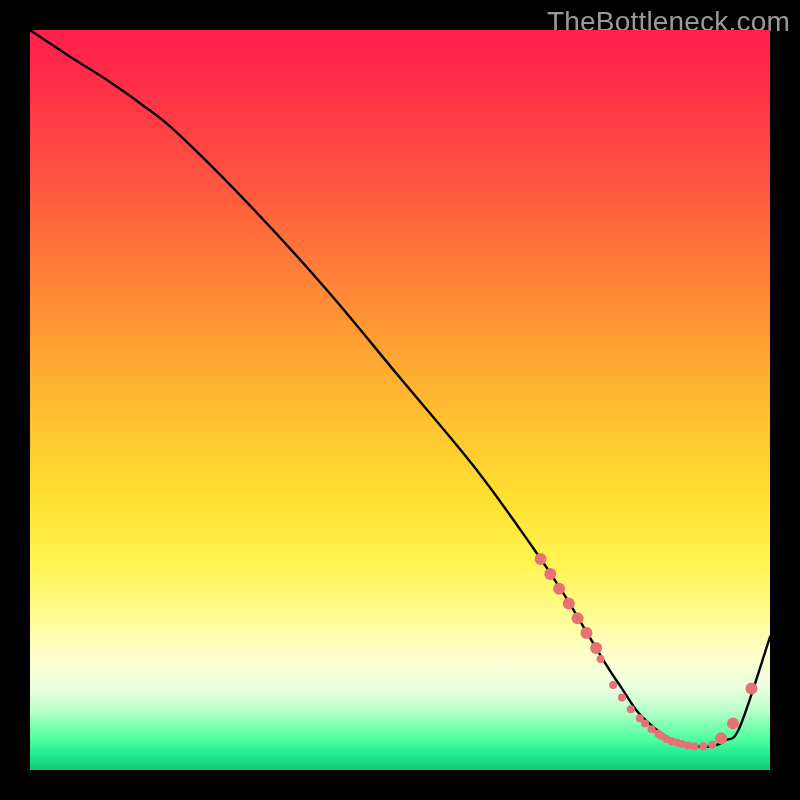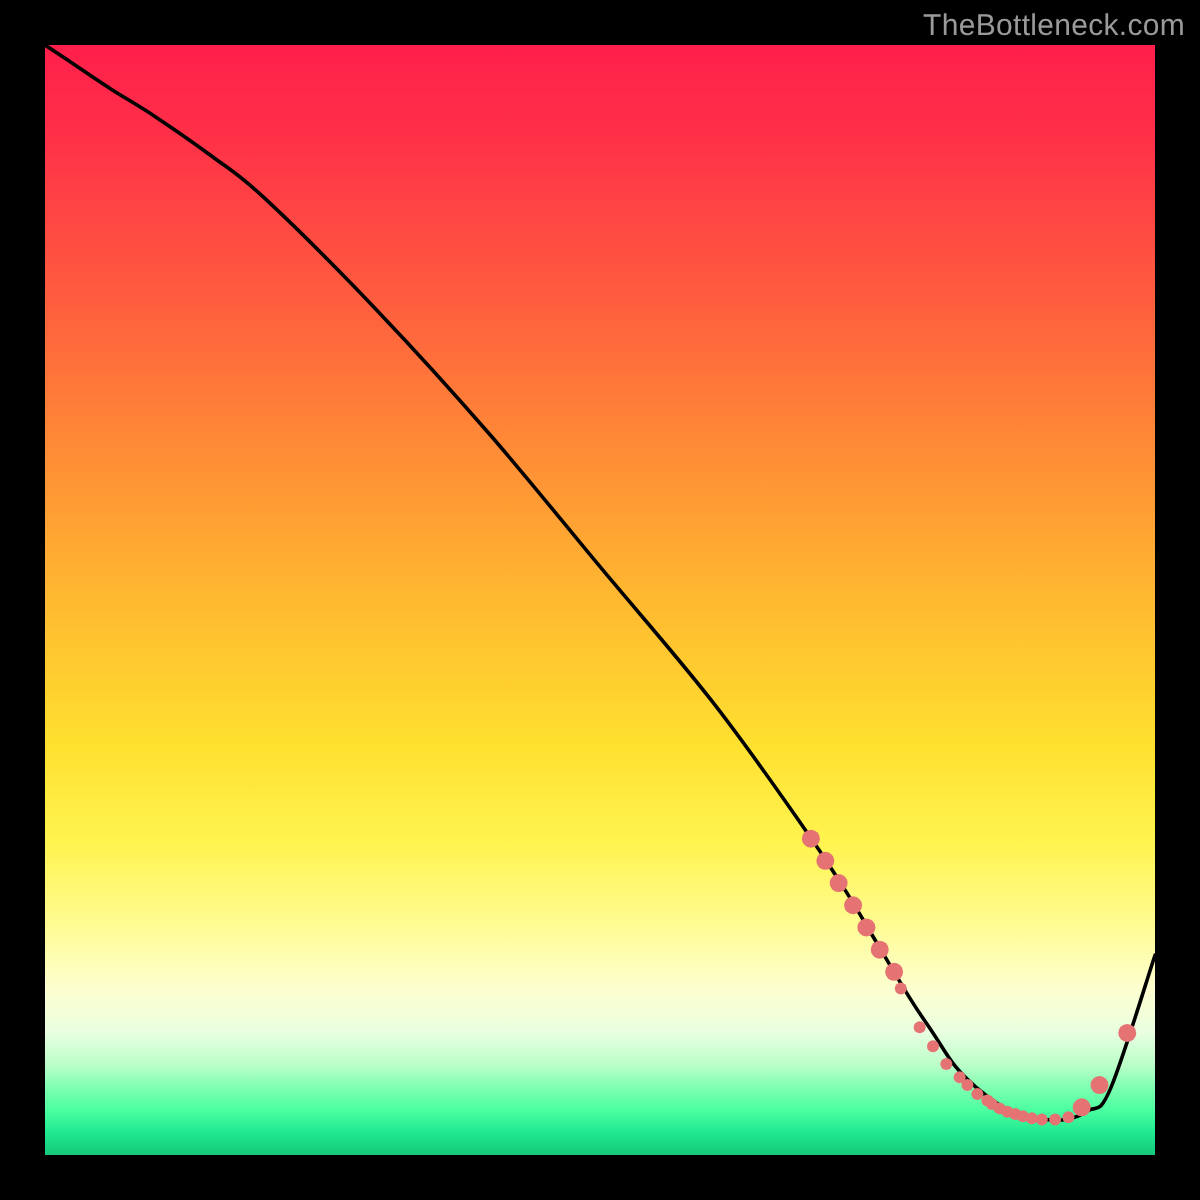--- a/index.html
+++ b/index.html
@@ -51,21 +51,21 @@
     left: 0; top: 0;
     width: 740px;
     height: 740px;
     overflow: visible;
   }
   .watermark {
     position: absolute;
     top: 6px;
     right: 10px;
     color: #9a9a9a;
-    font-size: 20px;
+    font-size: 28px;
     font-weight: 400;
     letter-spacing: 0.2px;
     user-select: none;
   }
 </style>
 </head>
 <body>
 
 <div class="stage">
   <div class="watermark">TheBottleneck.com</div>

